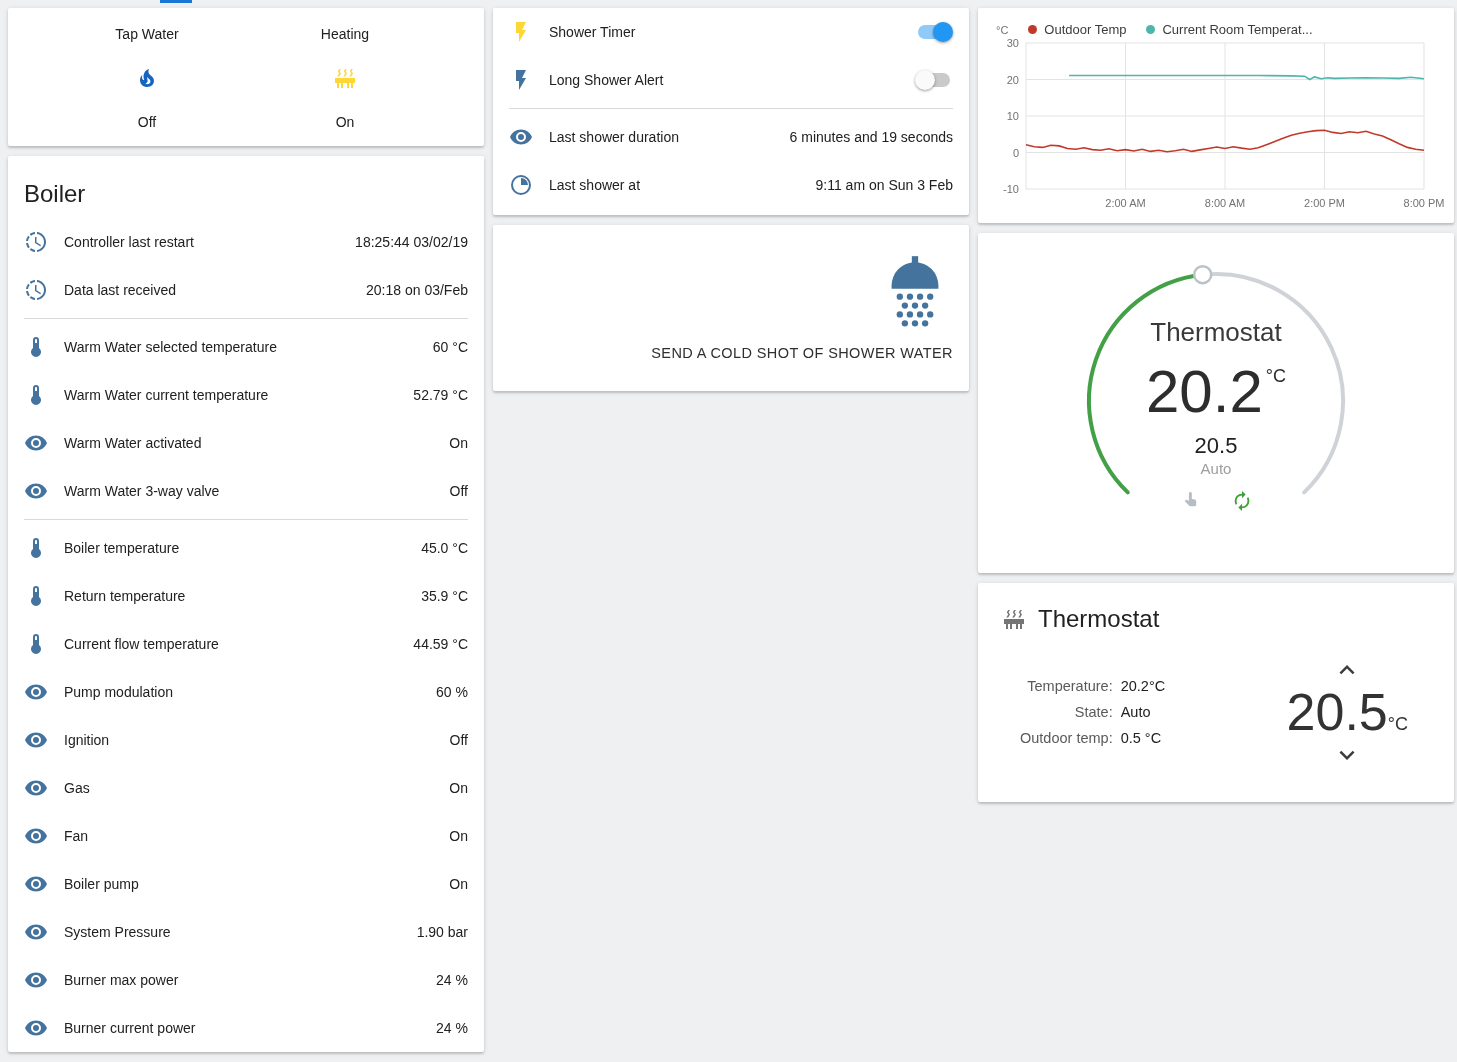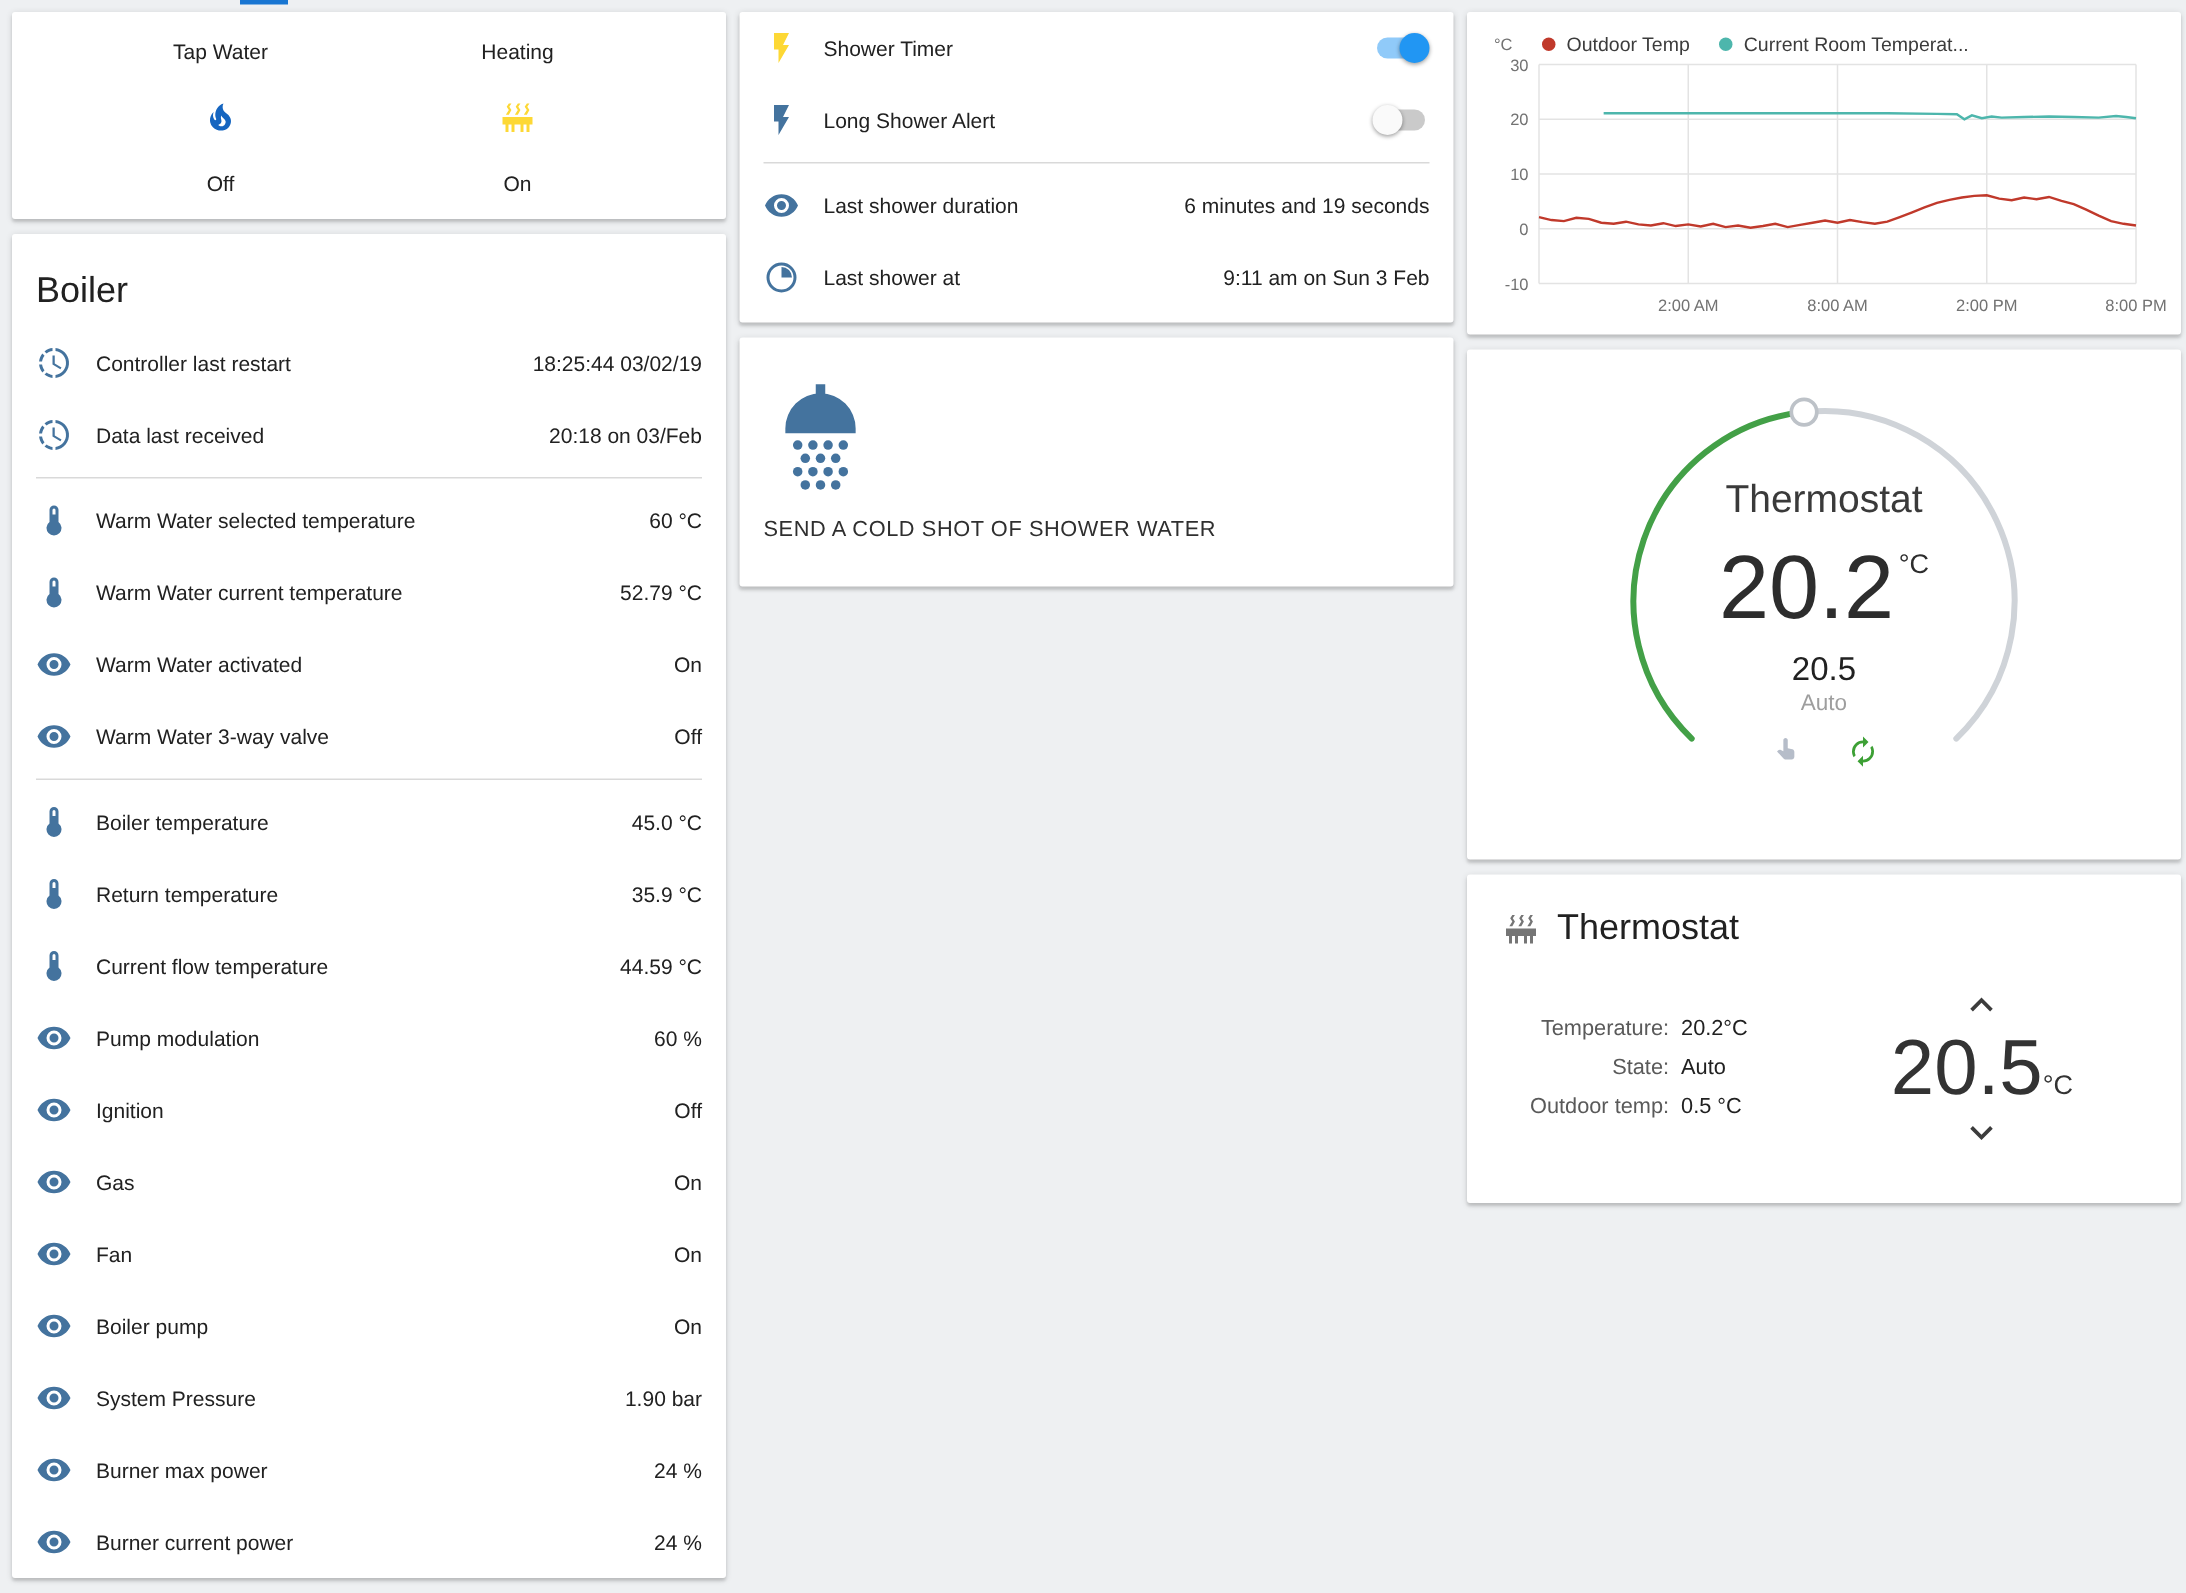--- a/index.html
+++ b/index.html
@@ -22,21 +22,21 @@
   .glance-item{display:flex;flex-direction:column;align-items:center;gap:24px;cursor:pointer;width:130px}
   .glance-label,.glance-state{font-size:14px;color:#212121}
   
   .toggle{position:relative;width:38px;height:20px;cursor:pointer;flex:none}
   .toggle .track{position:absolute;top:3px;left:3px;width:32px;height:14px;border-radius:7px;background:#9e9e9e;opacity:.55}
   .toggle .thumb{position:absolute;top:0;left:0;width:20px;height:20px;border-radius:50%;background:#fafafa;
                  box-shadow:0 1px 3px rgba(0,0,0,.4)}
   .toggle[aria-checked="true"] .track{background:#90caf9;opacity:1}
   .toggle[aria-checked="true"] .thumb{left:18px;background:#2196f3}
   
-  .action-card{display:flex;flex-direction:column;align-items:flex-start;padding:28px 16px 30px;cursor:pointer}
+  .action-card{display:flex;flex-direction:column;align-items:flex-end;padding:28px 16px 30px;cursor:pointer}
   .shower-icon{width:76px;height:76px;color:#44739e}
   .action-label{margin-top:16px;font-size:14.5px;letter-spacing:.4px;color:#2f2f2f}
   
   .legend{display:flex;align-items:center;gap:20px;padding:14px 8px 0 18px;font-size:13px;color:#3c3c3c}
   .axis-unit{font-size:11px;color:#727272;margin-right:0}
   .legend-item{display:flex;align-items:center;gap:7px}
   .dot{width:9px;height:9px;border-radius:50%;display:inline-block}
   .chart-card{padding-bottom:8px}
   #history-plot{display:block;margin:0 8px;overflow:visible}
   
@@ -50,21 +50,21 @@
   .dial-target{font-size:22px;margin-top:10px;color:#212121}
   .dial-mode{font-size:15px;color:#9e9e9e;margin-top:1px}
   .dial-icons{display:flex;gap:30px;margin-top:13px}
   .dial-icons .icon{width:22px;height:22px;cursor:pointer}
   .hand-color{color:#b6bdc9}
   .auto-color{color:#3da035}
   
   .thermo-header{display:flex;align-items:center;padding:22px 24px 0}
   .thermo-header .icon{color:#757575;margin-right:12px}
   .thermo-title{font-size:24px;font-weight:400}
-  .thermo-body{display:flex;align-items:center;padding:22px 46px 32px 42px}
+  .thermo-body{display:flex;align-items:center;padding:22px 20px 32px 42px}
   .attr-rows{display:grid;grid-template-columns:auto auto;column-gap:8px;row-gap:10px;font-size:14.5px}
   .attr-label{text-align:right;color:#5a5a5a}
   .attr-value{color:#212121}
   .setpoint{margin-left:auto;margin-right:26px;display:flex;flex-direction:column;align-items:center}
   .setpoint .icon{width:30px;height:30px;color:#3c3c3c;cursor:pointer}
   .sp-number{font-size:52px;color:#333;line-height:1.05}
   .sp-unit{font-size:18px;color:#333}
 </style>
 </head>
 <body>

